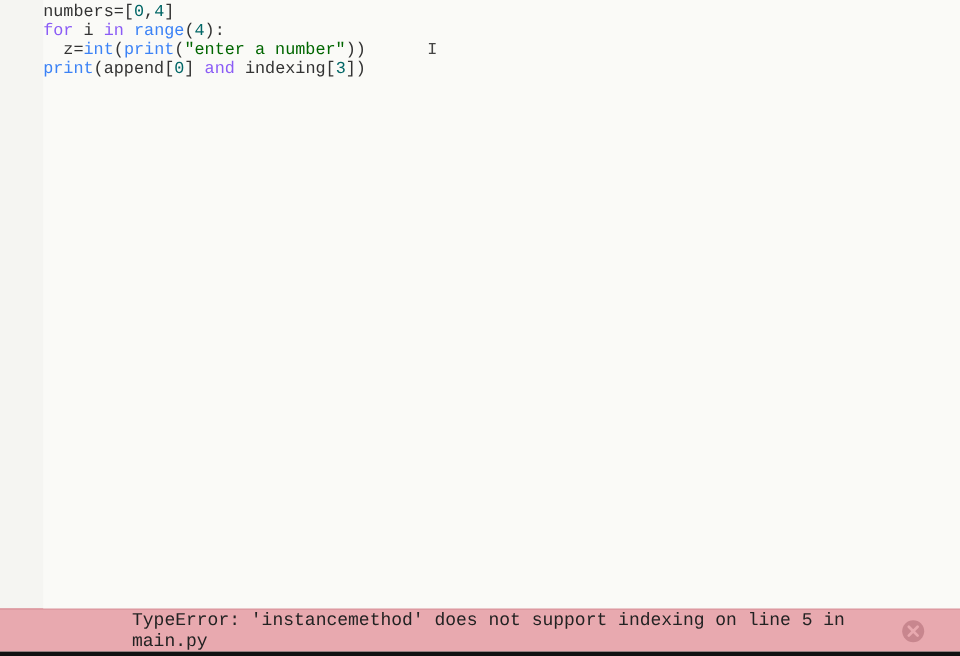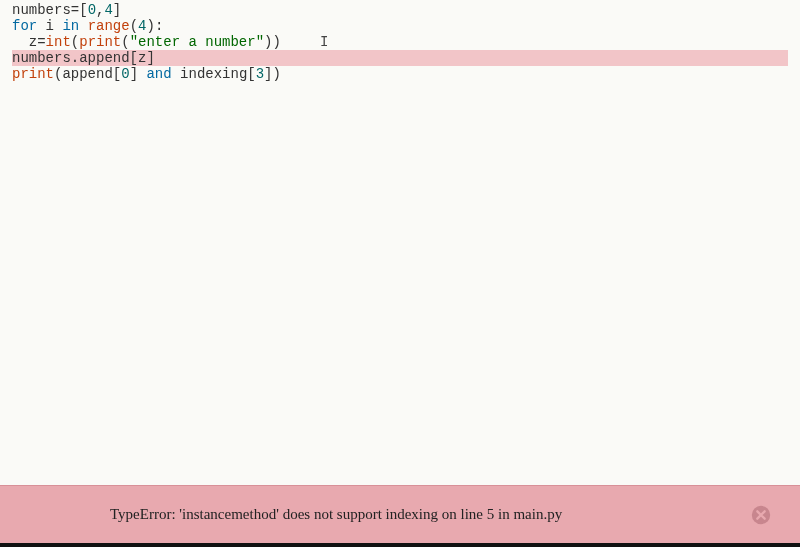--- a/index.html
+++ b/index.html
@@ -13,53 +13,54 @@
       font-family: 'Consolas', 'Monaco', 'Courier New', monospace;
       font-size: 14px;
       background: #f5f5f2;
       display: flex;
       flex-direction: column;
       overflow: hidden;
     }
     .editor-area {
       flex: 1;
       background: #fafaf7;
-      padding: 2px 12px;
+      padding: 2px 0;
       position: relative;
       overflow: hidden;
+      margin-left: 36px;
     }
     .code-line {
       line-height: 16px;
       white-space: pre;
       font-family: 'Consolas', 'Monaco', 'Courier New', monospace;
     }
     .error-line {
       background: #f2c5c8;
       display: block;
       width: 100%;
     }
-    .kw-orange { color: #0369a1; }
-    .kw-purple { color: #c2410c; }
+    .kw-orange { color: #8b5cf6; }
+    .kw-purple { color: #3b82f6; }
     .str-green { color: #006600; }
     .plain { color: #333; }
     .builtin-teal { color: #006666; }
     .cursor {
       position: absolute;
       font-family: 'Consolas', 'Monaco', 'Courier New', monospace;
       color: #444;
       font-size: 14px;
     }
     .error-bar {
       background: #e8a9af;
-      height: 58px;
+      height: 36px;
       display: flex;
       align-items: center;
       justify-content: space-between;
       padding: 0 28px 0 110px;
-      font-family: Liberation Serif, serif;
+      font-family: Liberation Mono, monospace;
       font-size: 15px;
       color: #222;
       border-top: 1px solid #d89098;
     }
     .close-icon {
       width: 22px;
       height: 22px;
       display: flex;
       align-items: center;
       justify-content: center;
@@ -74,21 +75,20 @@
       background: #111;
     }
   </style>
 </head>
 <body>
 
 <div class="editor-area">
   <div class="code-line"><span class="plain">numbers</span><span class="plain">=[</span><span class="builtin-teal">0</span><span class="plain">,</span><span class="builtin-teal">4</span><span class="plain">]</span></div>
   <div class="code-line"><span class="kw-orange">for</span><span class="plain"> i </span><span class="kw-orange">in</span><span class="plain"> </span><span class="kw-purple">range</span><span class="plain">(</span><span class="builtin-teal">4</span><span class="plain">):</span></div>
   <div class="code-line"><span class="plain">  z=</span><span class="kw-purple">int</span><span class="plain">(</span><span class="kw-purple">print</span><span class="plain">(</span><span class="str-green">"enter a number"</span><span class="plain">))</span></div>
-  <div class="code-line error-line"><span class="plain">numbers.append[z]</span></div>
   <div class="code-line"><span class="kw-purple">print</span><span class="plain">(append[</span><span class="builtin-teal">0</span><span class="plain">] </span><span class="kw-orange">and</span><span class="plain"> indexing[</span><span class="builtin-teal">3</span><span class="plain">])</span></div>
   <span class="cursor" style="left: 320px; top: 34px;">I</span>
 </div>
 
 <div class="error-bar">
   <span>TypeError: 'instancemethod' does not support indexing on line 5 in main.py</span>
   <span class="close-icon">
     <svg viewBox="0 0 24 24">
       <circle cx="12" cy="12" r="10" fill="#c8868e"></circle>
       <path d="M8 8 L16 16 M16 8 L8 16" stroke="#e8a9af" stroke-width="2.5" stroke-linecap="round"></path>

